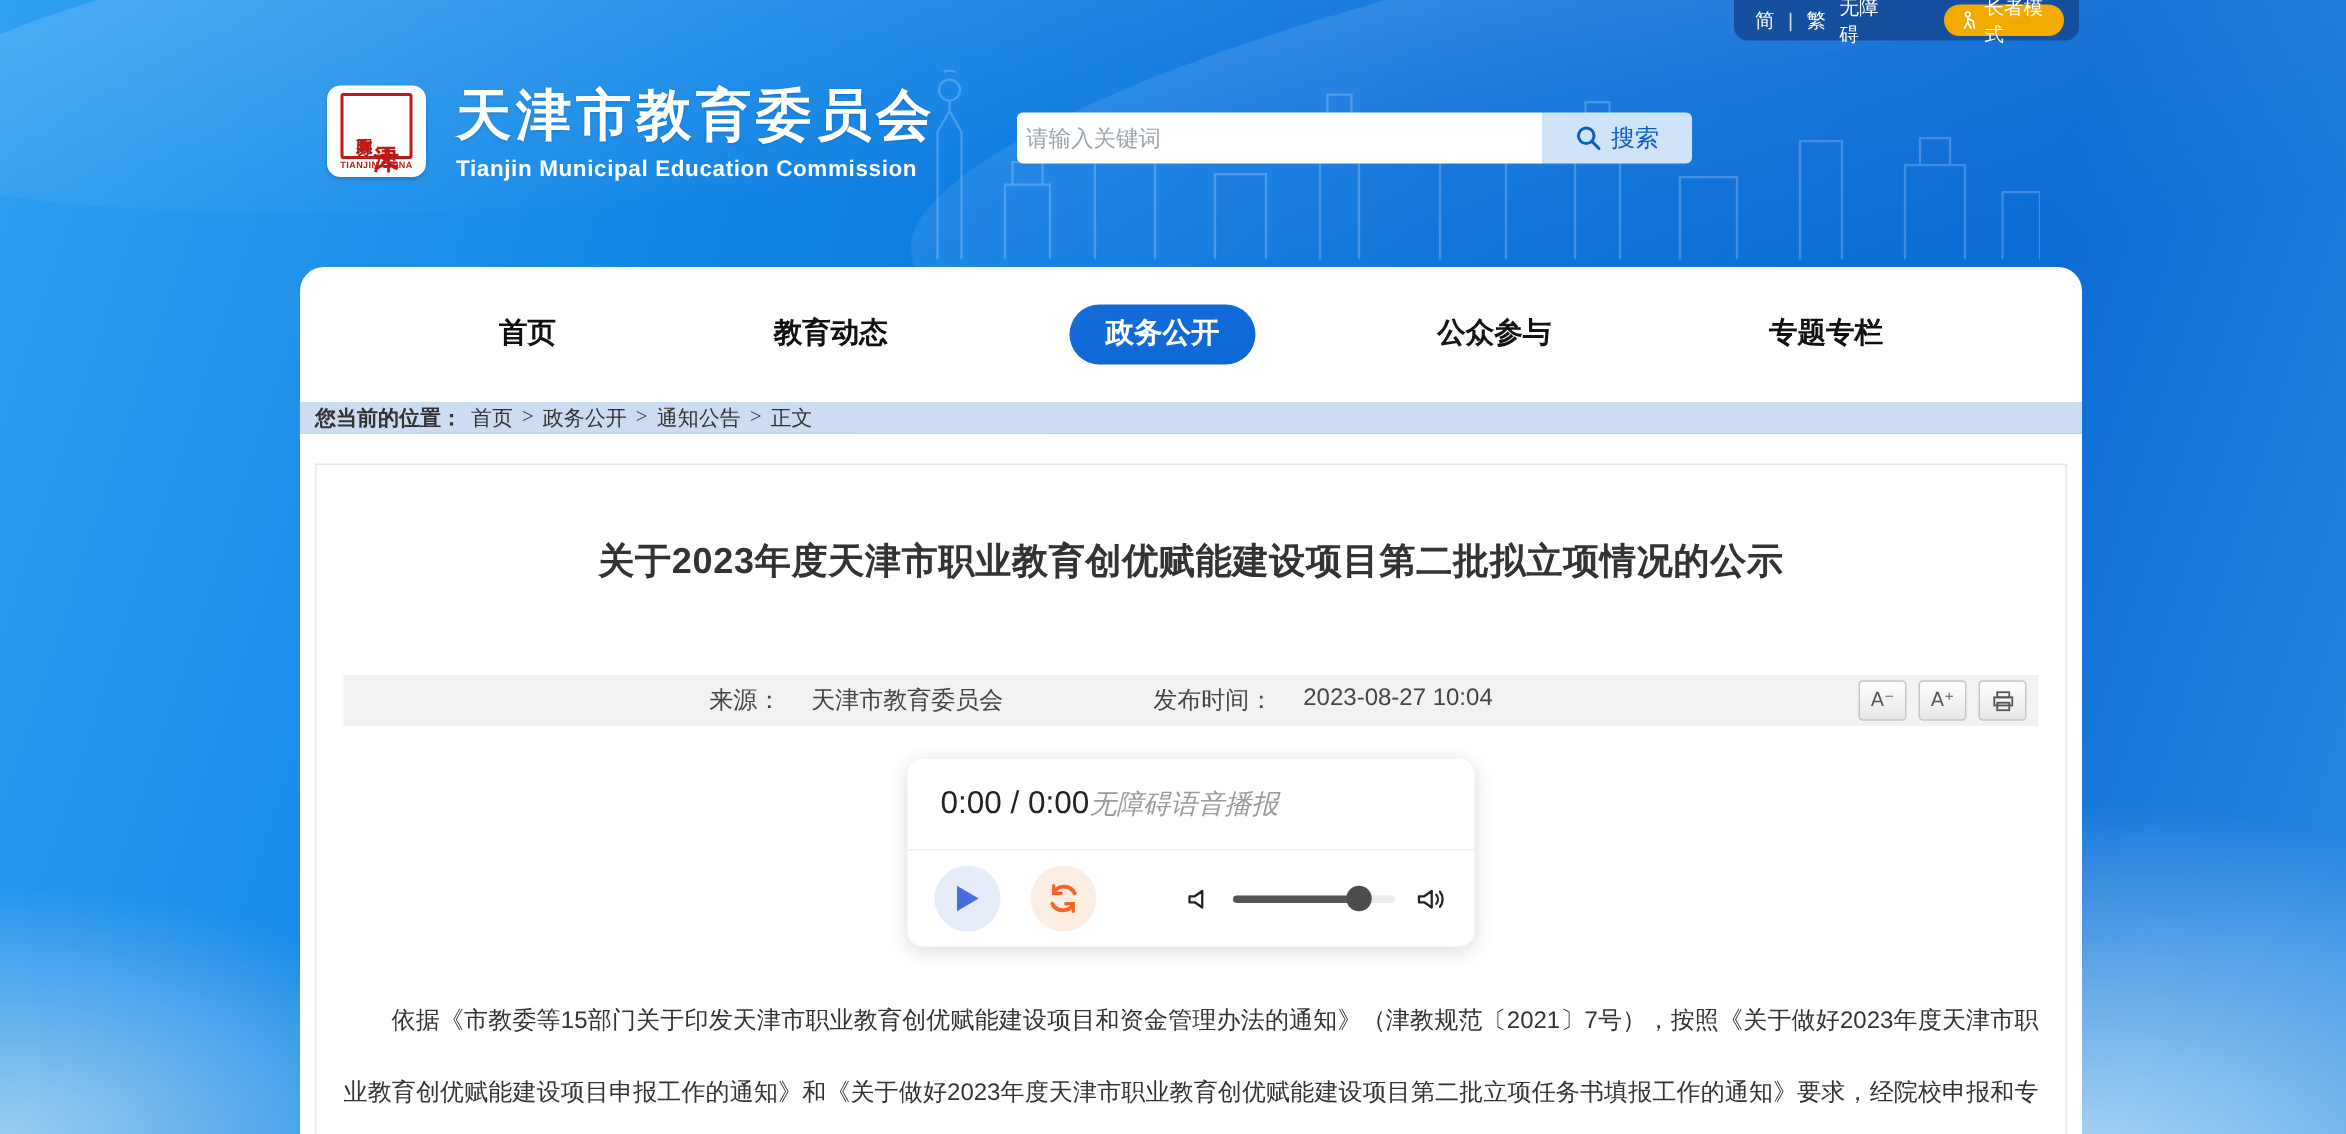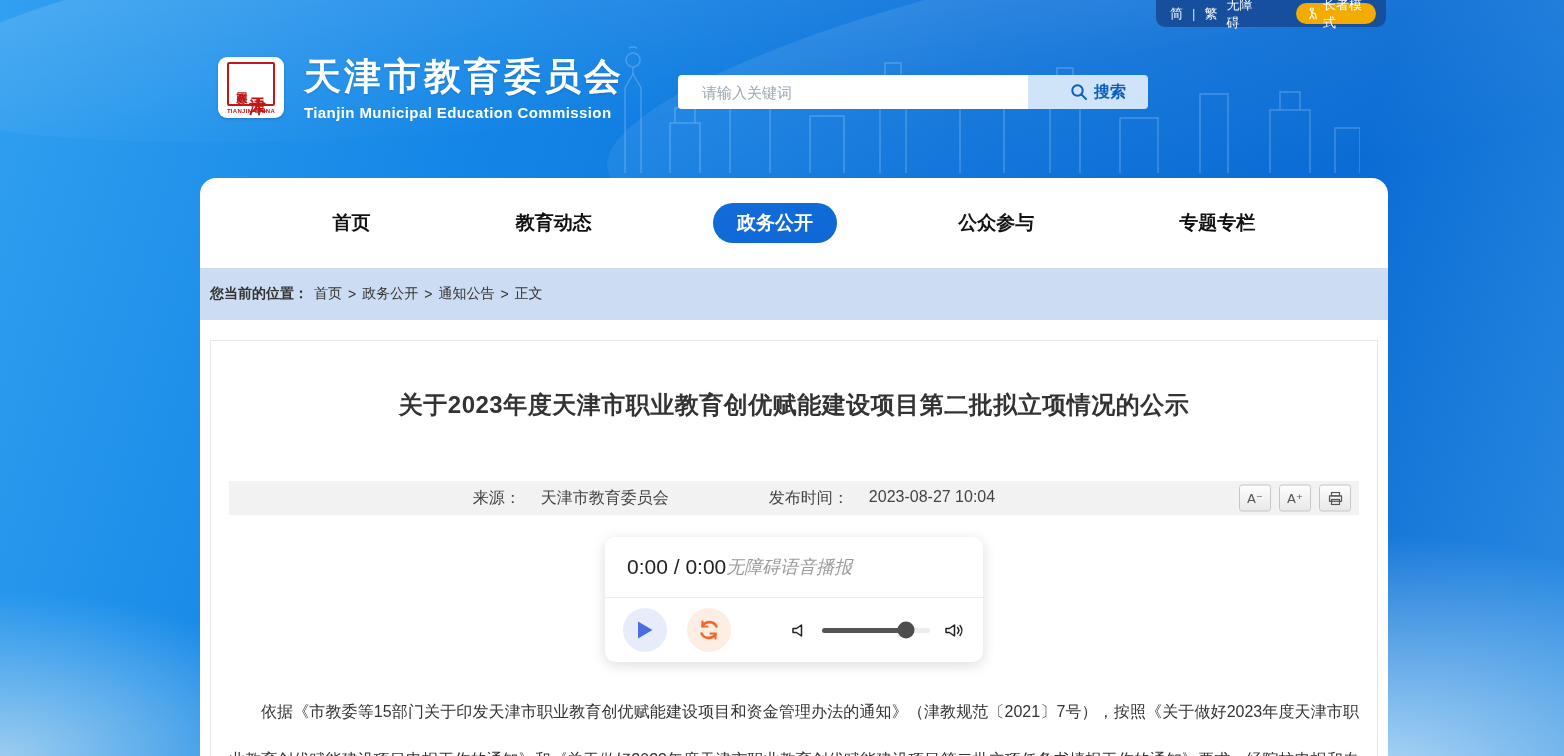--- a/index.html
+++ b/index.html
@@ -49,46 +49,46 @@
   .seal .col-big{writing-mode:vertical-rl;font-size:17px;letter-spacing:0px;line-height:1;}
   .seal .col-small{writing-mode:vertical-rl;font-size:11px;line-height:1;}
   .logo .cap{font-size:6px;color:#c01818;font-weight:700;margin-top:2px;letter-spacing:.3px;}
   .titles{margin-left:20px;color:#fff;}
   .site-name{font-size:37px;font-weight:700;letter-spacing:3px;line-height:1.1;text-shadow:0 1px 2px rgba(0,40,90,.2);}
   .site-name-en{font-size:15px;font-weight:700;letter-spacing:.4px;margin-top:6px;}
 
   .search{position:absolute;left:478px;top:75px;display:flex;height:34px;}
   .search input{
     width:350px;height:34px;border:none;outline:none;box-sizing:border-box;
-    border-radius:4px 0 0 4px;padding:0 24px;font-size:15px;color:#333;
+    border-radius:4px 0 0 4px;padding:0 6px;font-size:15px;color:#333;
     font-family:"Liberation Sans","DejaVu Sans",sans-serif;
   }
   .search input::placeholder{color:#9aa5b0;}
   .search .btn{
     width:100px;height:34px;background:#cfe4f8;border-radius:0 4px 4px 0;
     display:flex;align-items:center;justify-content:center;gap:6px;cursor:pointer;
-    color:#0a5ec0;font-size:16px;font-weight:700;padding-left:20px;
+    color:#0a5ec0;font-size:16px;font-weight:400;
   }
 
   
   .content{margin-left:200px;width:1188px;}
   .navbar{
     background:#fff;height:90px;border-radius:16px 16px 0 0;
     display:flex;align-items:center;justify-content:space-around;padding:0 60px;
   }
   .nav-item{
     font-size:19px;font-weight:700;color:#111;cursor:pointer;
     height:40px;line-height:40px;padding:0 24px;border-radius:20px;
   }
   .nav-item.active{background:#0a66d6;color:#fff;}
 
   
   .crumbbar{
-    background:#ccdcf2;height:52px;display:flex;align-items:center;
-    padding:0 10px;font-size:14px;color:#333;gap:6px;
+    background:#ccdcf2;height:21px;display:flex;align-items:center;
+    padding:0 10px;font-size:14px;color:#333;gap:6px;font-family:Liberation Serif, serif;
   }
   .crumbbar .prefix{font-weight:700;}
   .crumbbar a{color:#333;text-decoration:none;cursor:pointer;}
 
   
   .main{background:#fff;min-height:450px;padding-top:20px;}
   .card{
     margin:0 10px;background:#fff;border:1px solid #e7e7e7;
     min-height:560px;padding-bottom:40px;
   }

